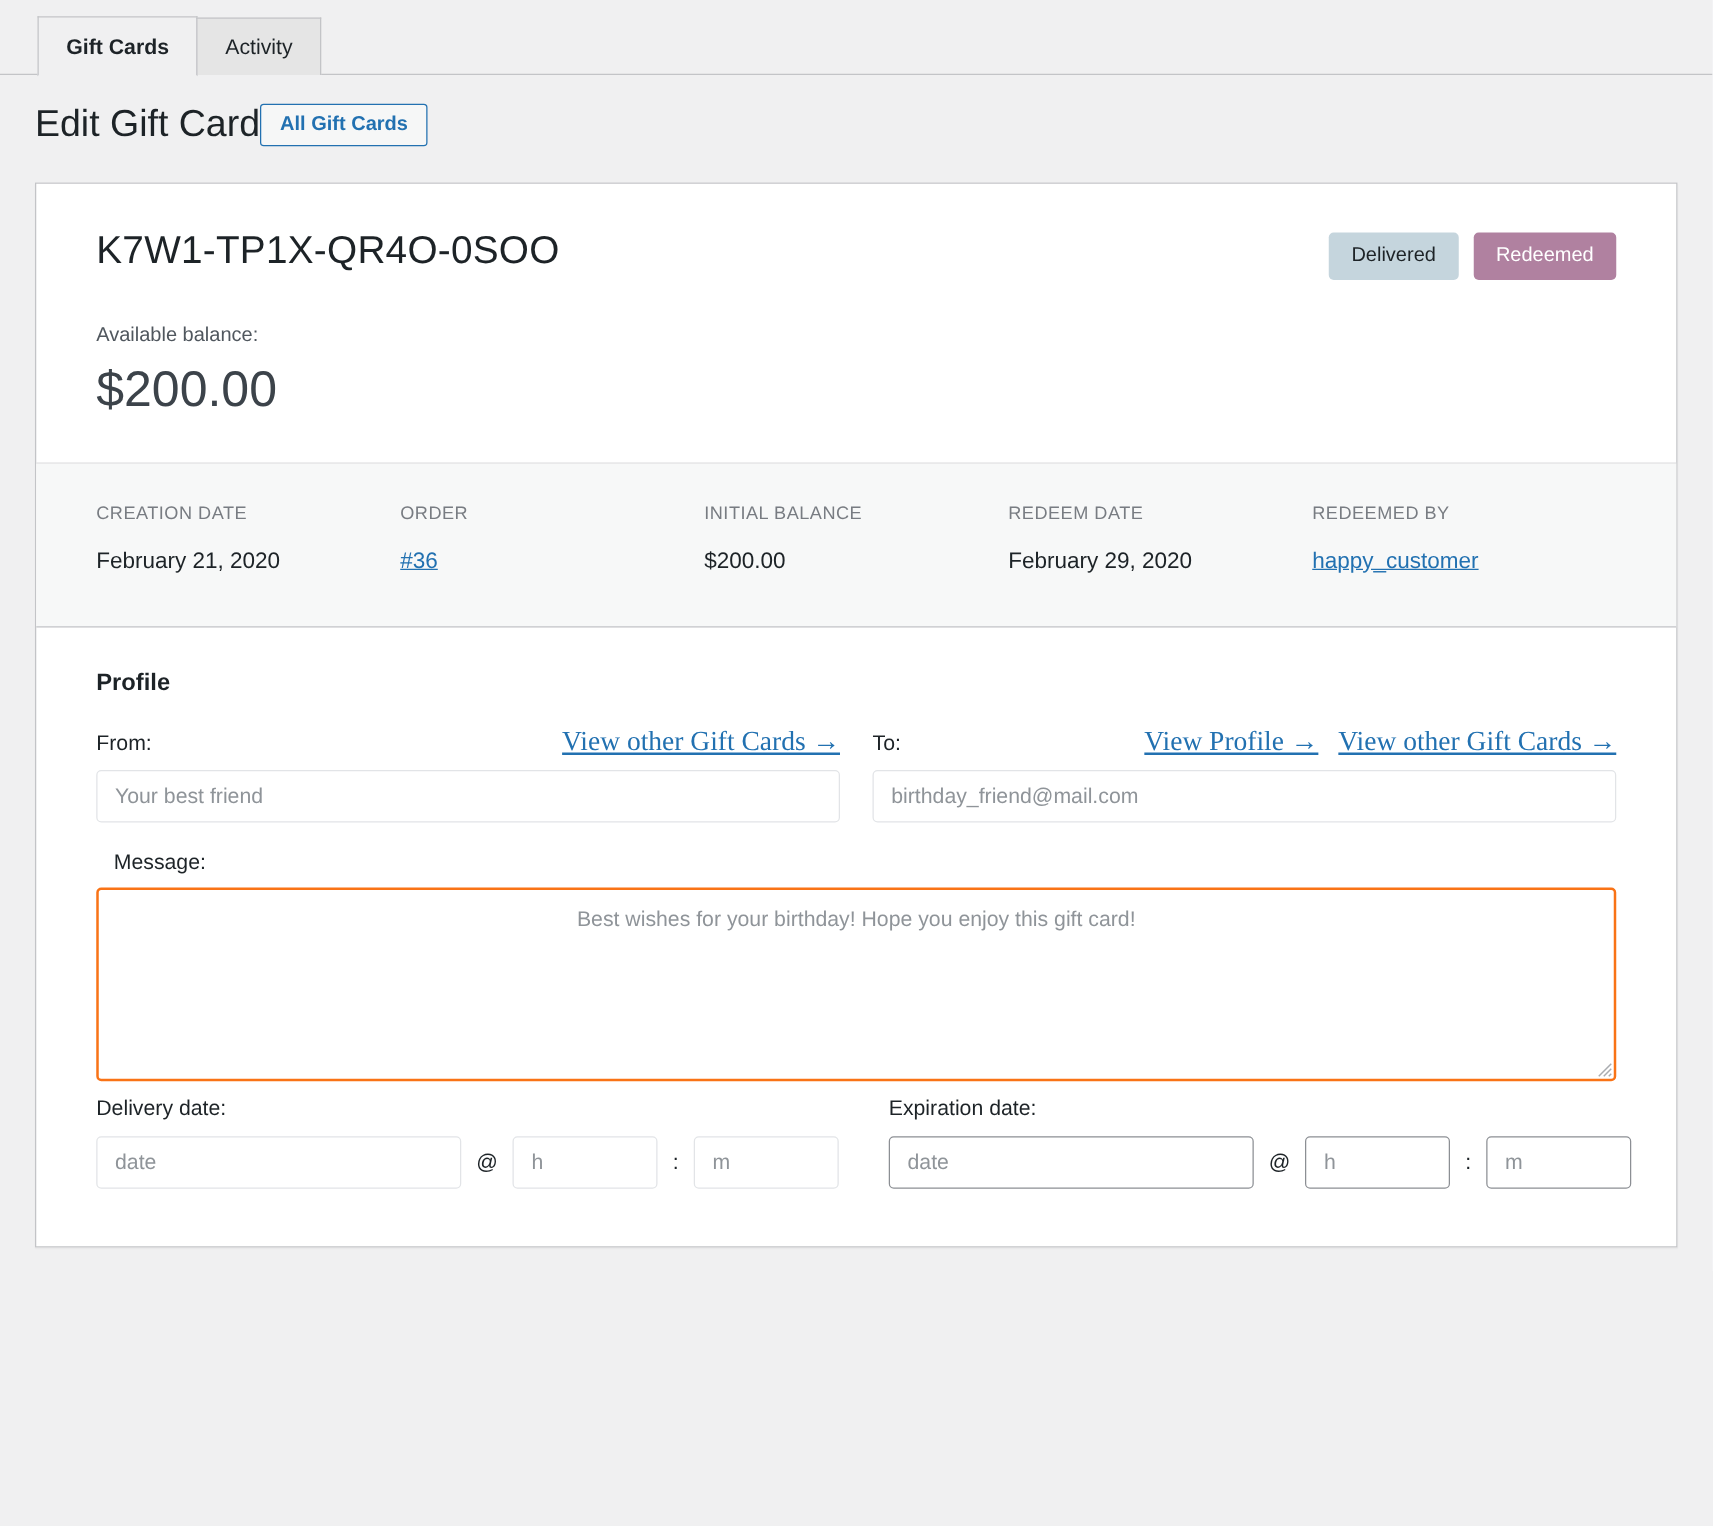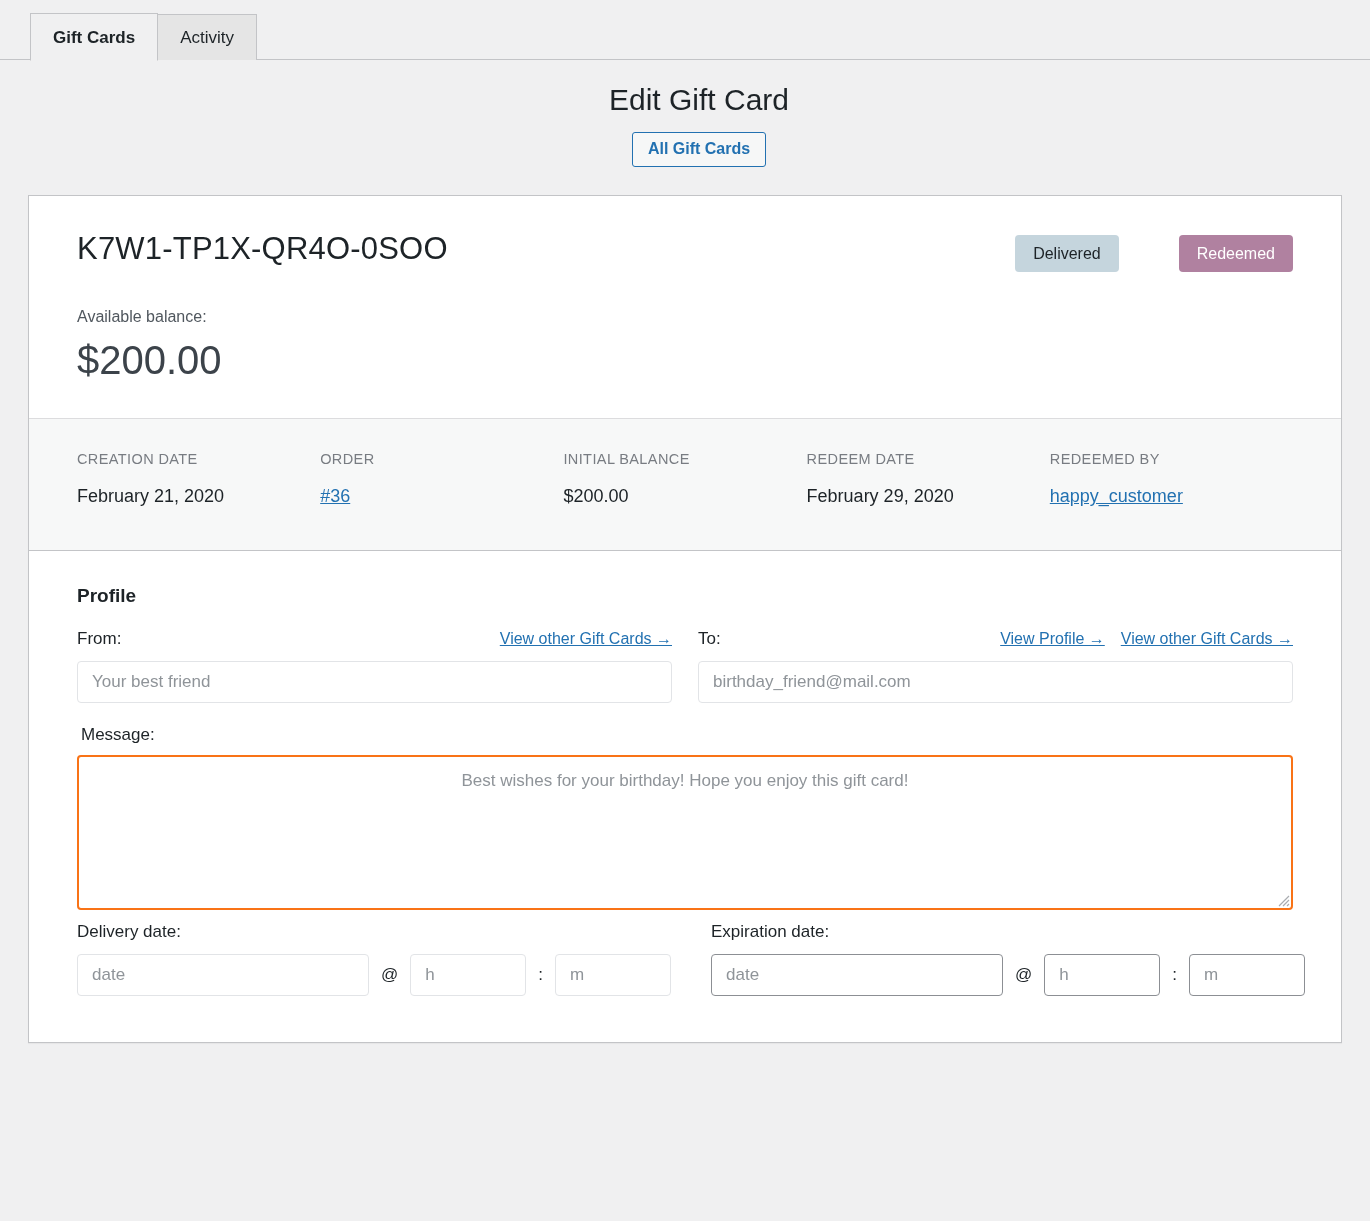--- a/index.html
+++ b/index.html
@@ -48,22 +48,20 @@
     height: 48px;
     margin-bottom: -1px;
     border-bottom: 1px solid #f0f0f1;
   }
 
   
   .pagehead {
     padding: 22px 0 0 28px;
     display: flex;
     align-items: center;
-    gap: 14px;
-    flex-direction: column;
   }
   .page-title {
     font-size: 30px;
     font-weight: 400;
     color: #1d2327;
     line-height: 1.2;
     margin: 0;
   }
   .btn-secondary {
     display: inline-block;
@@ -102,21 +100,20 @@
     letter-spacing: .2px;
     line-height: 1.1;
   }
   .badges { display: flex; gap: 12px; padding-top: 3px; }
   .badge {
     font-size: 16px;
     padding: 10px 18px;
     border-radius: 4px;
     line-height: 1.1;
     cursor: default;
-    margin-left: 48px;
   }
   .badge-delivered { background: #c5d5dd; color: #1d2327; }
   .badge-redeemed  { background: #b081a0; color: #ffffff; }
 
   .bal-label {
     margin-top: 36px;
     font-size: 16px;
     color: #50575e;
   }
   .bal-amount {
@@ -168,41 +165,42 @@
   .field-head {
     display: flex;
     align-items: baseline;
     justify-content: space-between;
     margin-bottom: 10px;
     min-height: 22px;
   }
   .field-label { font-size: 17px; color: #1d2327; }
   .links { display: flex; gap: 16px; }
   .link {
-    font-size: 16px;
+    font-size: 22px;
     color: #2271b1;
     text-decoration: underline;
     cursor: pointer;
     white-space: nowrap;
+    font-family: Liberation Serif, serif;
   }
 
   .txt {
     width: 100%;
     height: 42px;
     border: 1px solid #e2e4e7;
     border-radius: 4px;
     background: #fff;
     padding: 0 14px;
     font-size: 17px;
     font-family: "Liberation Sans", sans-serif;
     color: #1d2327;
   }
   .txt::placeholder { color: #8f9499; opacity: 1; }
 
-  .msg-label { font-size: 17px; color: #1d2327; margin: 22px 0 10px 4px; }
+  .msg-label { font-size: 17px; color: #1d2327; margin: 22px 0 10px 14px; }
   .msg-area {
     position: relative;
     width: 100%;
   }
   .msg {
     width: 100%;
     height: 155px;
     border: 2px solid #f97316;
     border-radius: 4px;
     padding: 14px;

